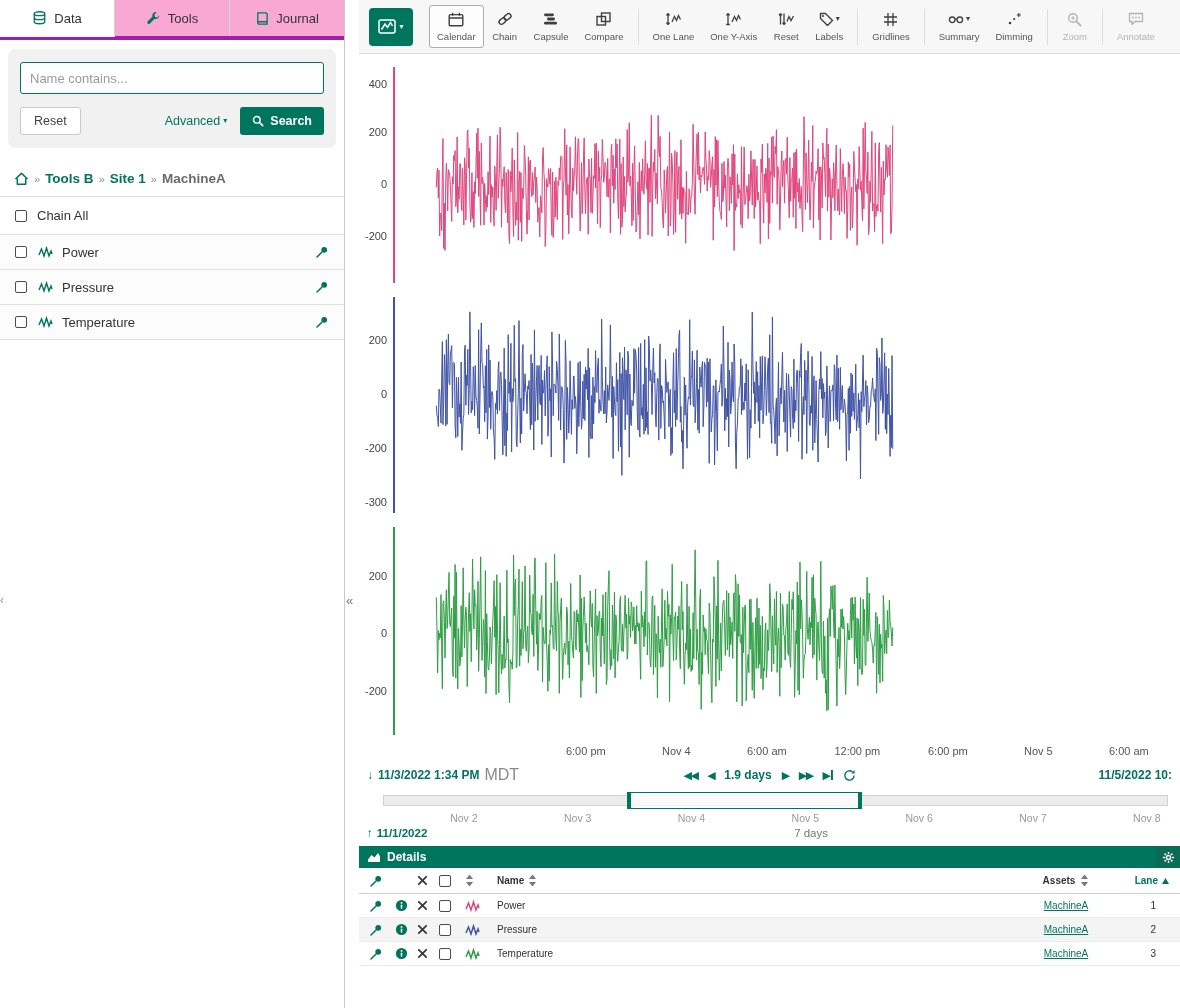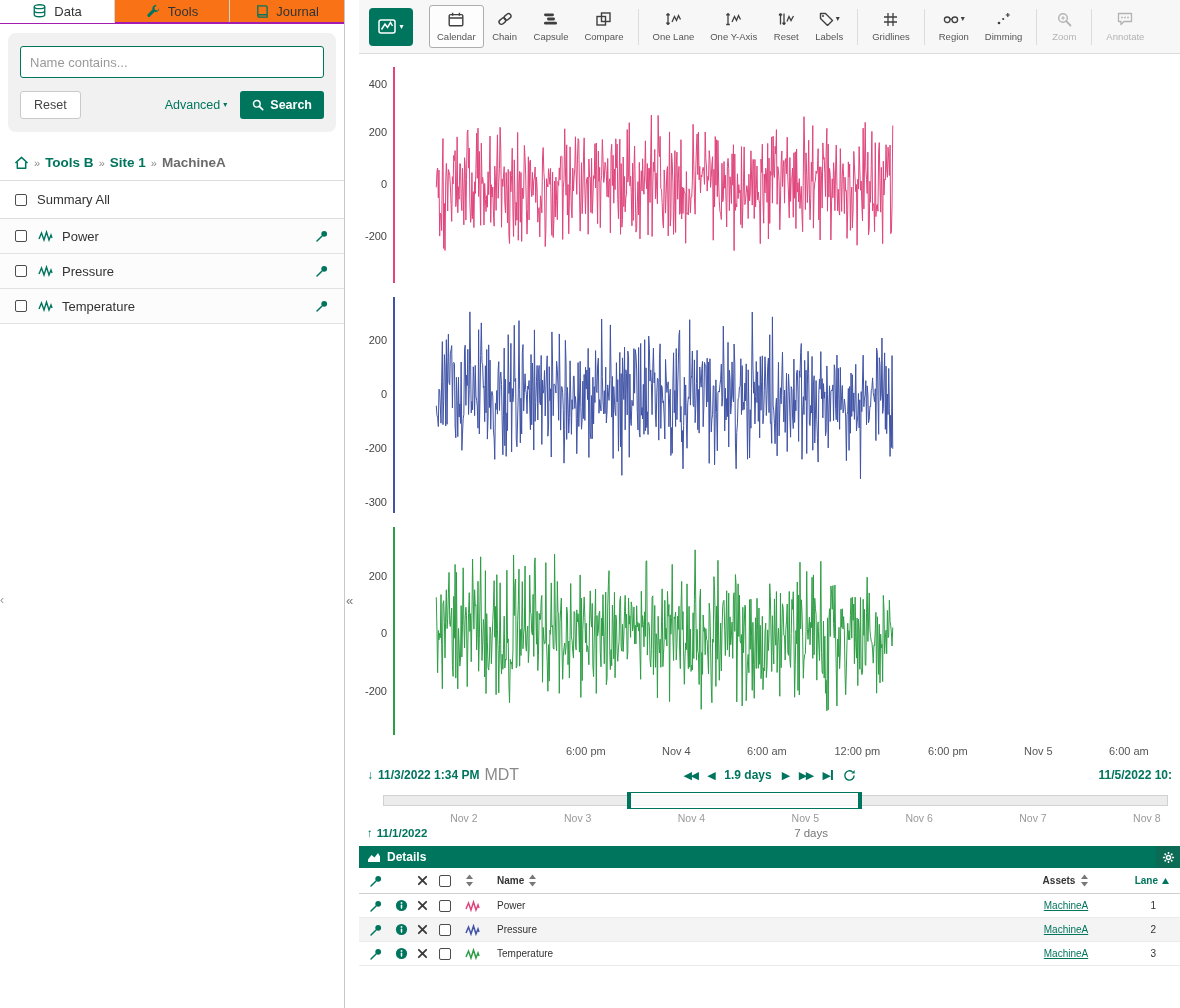--- a/index.html
+++ b/index.html
@@ -2,21 +2,21 @@
 <html><head>
 <meta charset="utf-8">
 <style>
   *{box-sizing:border-box;margin:0;padding:0}
   body{font-family:"Liberation Sans","DejaVu Sans",sans-serif;color:#333;background:#fff}
   .app{width:1180px;height:1008px;display:flex;background:#fff;overflow:hidden;position:relative}
   svg{display:block}
 
   
   .sidebar{flex:0 0 345px;width:345px;border-right:1px solid #c9c9c9;display:flex;flex-direction:column;background:#fff}
-  .tabs{display:flex;height:24px;background:#f97316;border-bottom:2px solid #a21caf}
+  .tabs{display:flex;height:40px;background:#f9a8d4;border-bottom:4px solid #a21caf}
   .tab{flex:1;display:flex;align-items:center;justify-content:center;gap:7px;font-size:13px;color:#333;border-right:1px solid #d4d4d4;cursor:pointer}
   .tab:last-child{border-right:none}
   .tab .tic{color:#00755e;display:flex}
   .tab.active{background:#fff;margin-bottom:-1px;border-bottom:1px solid #fff}
   .search-panel{margin:9px 8px 10px;background:#f1f1f1;padding:13px 12px;border-radius:8px}
   .search-input{width:100%;height:32px;border:1px solid #00755e;border-radius:3px;padding:0 9px;font-size:13px;color:#333;background:#fff;outline:none;font-family:inherit}
   .search-input::placeholder{color:#9a9a9a}
   .search-actions{display:flex;align-items:center;margin-top:13px}
   .btn-reset{background:#fff;border:1px solid #c9c9c9;border-radius:3px;padding:6px 13px;font-size:12.5px;color:#444;cursor:pointer;font-family:inherit}
   .advanced{margin-left:auto;color:#00755e;font-size:12.5px;margin-right:13px;cursor:pointer;display:flex;align-items:center;gap:3px}
@@ -163,21 +163,21 @@
       <span class="bsep">»</span>
       <span class="crumb">Tools B</span>
       <span class="bsep">»</span>
       <span class="crumb">Site 1</span>
       <span class="bsep">»</span>
       <span class="crumb current">MachineA</span>
     </div>
 
     <div class="select-all">
       <span class="cb"></span>
-      <span>Summary All</span>
+      <span>Chain All</span>
     </div>
 
     <div class="item">
       <span class="cb"></span>
       <span class="sig">
         <svg width="15" height="12" viewBox="0 0 15 12">
             <polyline points="1,9 3.5,3 6,10 8.5,2 11,10 13,5 14,8" fill="none" stroke="currentColor" stroke-width="1.4"></polyline>
           </svg>
       </span>
       <span>Power</span>
@@ -336,21 +336,21 @@
         <span class="ic">
           <span>
             <svg width="16" height="12" viewBox="0 0 16 12">
                 <circle cx="4.2" cy="6.8" r="2.8" fill="none" stroke="currentColor" stroke-width="1.3"></circle>
                 <circle cx="11.8" cy="6.8" r="2.8" fill="none" stroke="currentColor" stroke-width="1.3"></circle>
                 <path d="M7 6.2h2" stroke="currentColor" stroke-width="1.3"></path>
               </svg>
           </span>
           <span class="caret">▾</span>
         </span>
-        <span class="lb">Region</span>
+        <span class="lb">Summary</span>
       </div>
       <div class="tbtn">
         <span class="ic">
           <svg width="15" height="14" viewBox="0 0 15 14">
               <circle cx="3" cy="11" r="1.3" fill="currentColor"></circle>
               <circle cx="7.2" cy="7" r="1.1" fill="currentColor"></circle>
               <path d="M11.8 1v4M9.8 3h4" stroke="currentColor" stroke-width="1.2"></path>
             </svg>
         </span>
         <span class="lb">Dimming</span>

